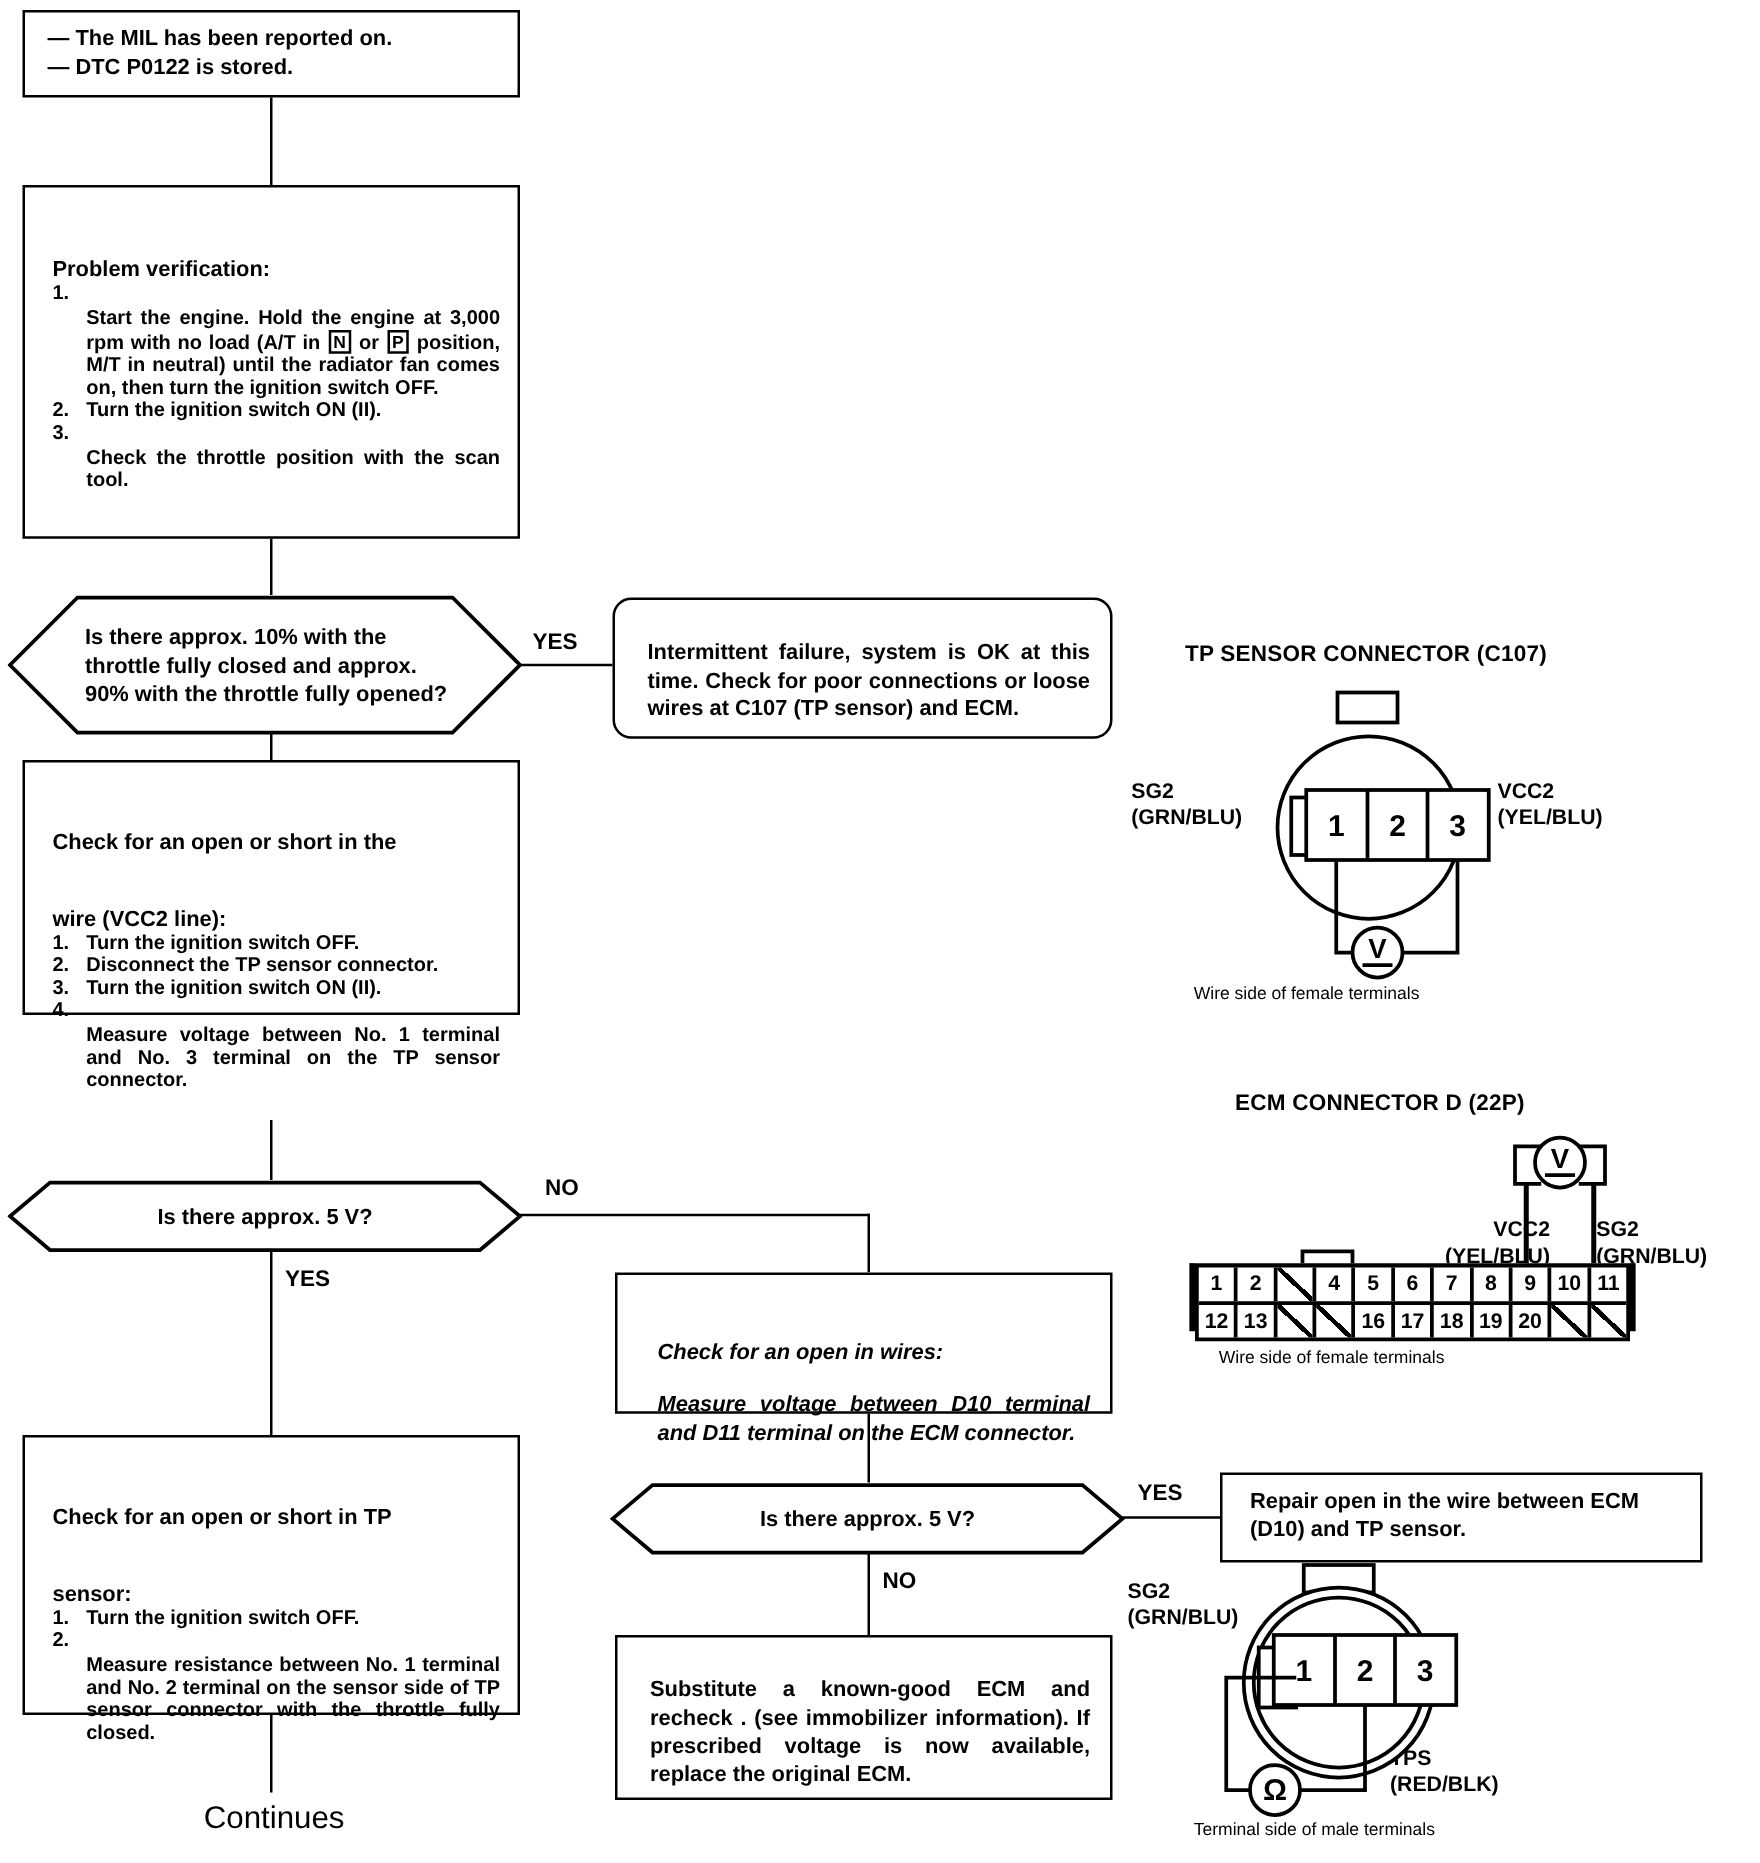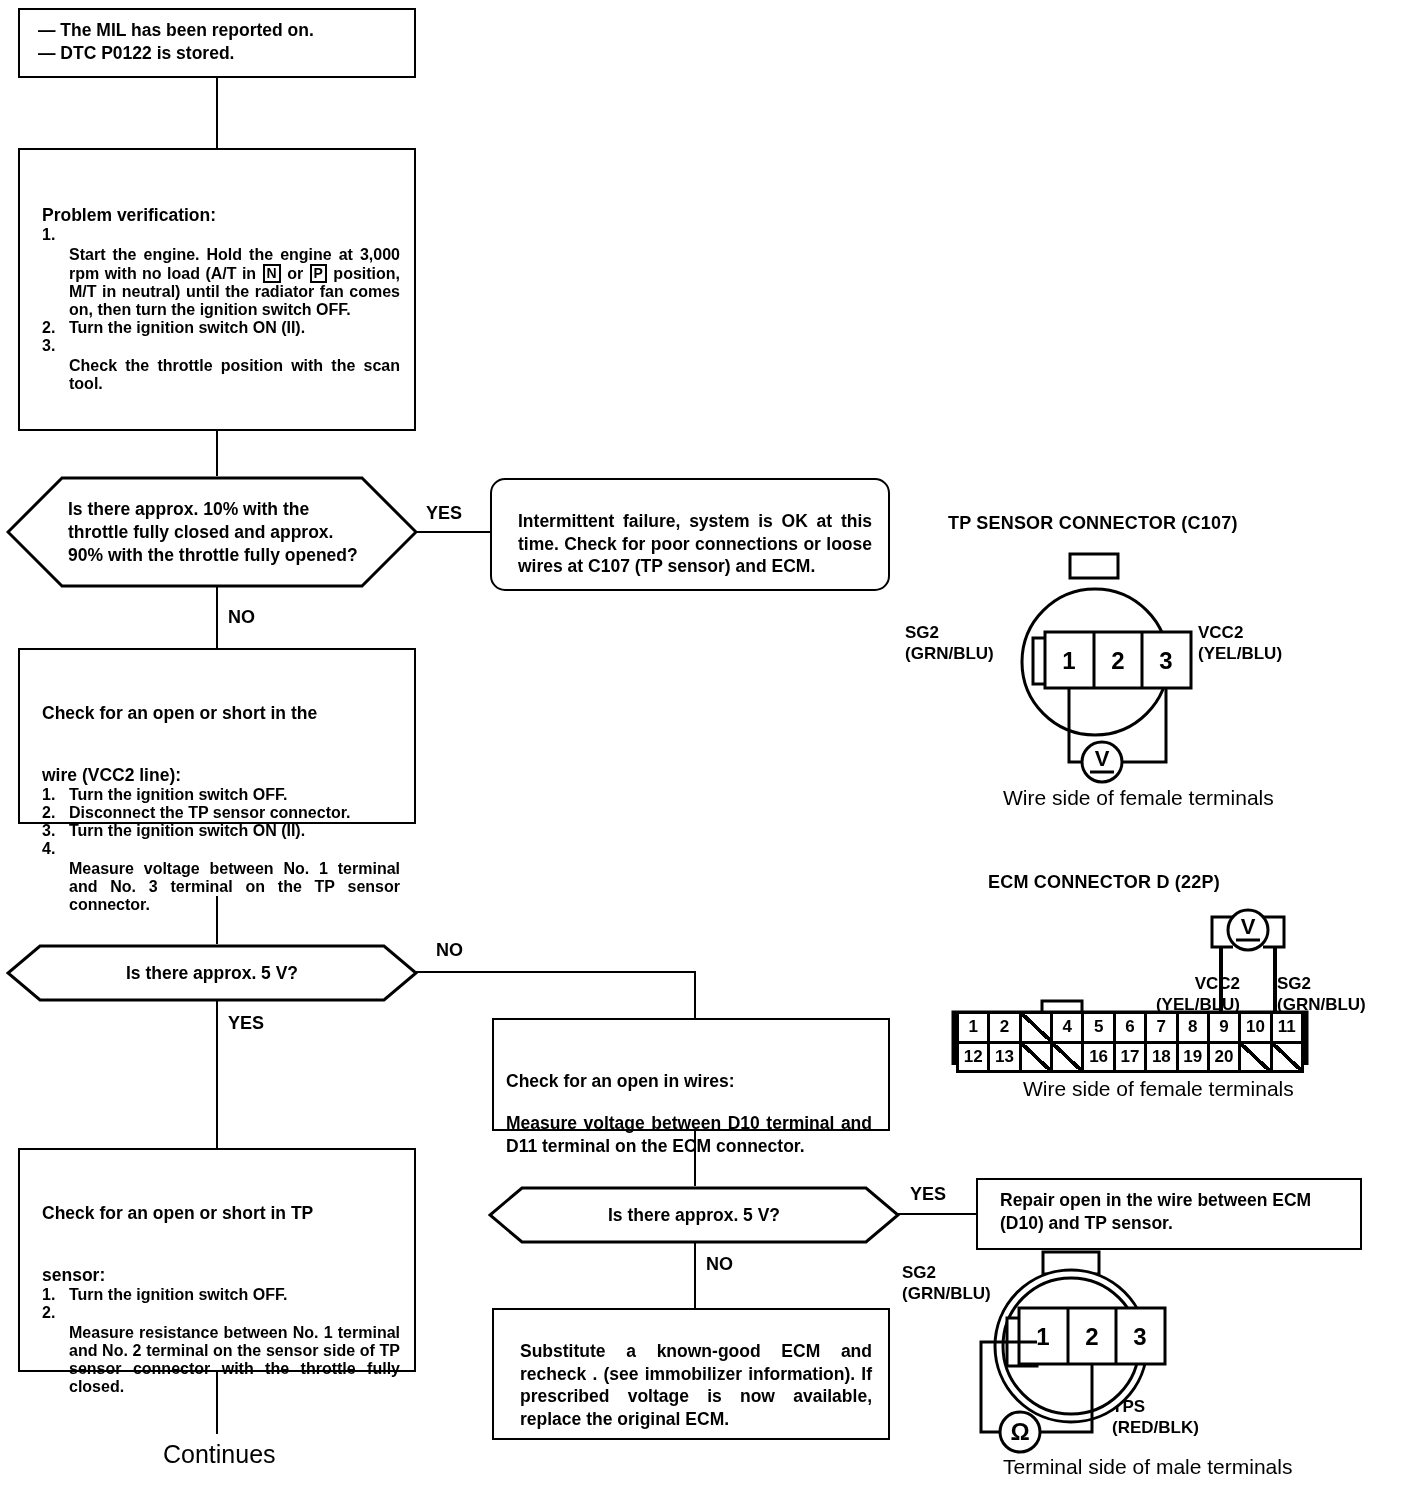--- a/index.html
+++ b/index.html
@@ -39,21 +39,21 @@
   .hex.narrow .hextext{justify-content:center;}
   .hex.narrow .hextext span{padding-left:0;}
 
   .lbl{position:absolute;font-size:18px;font-weight:bold;}
 
   .conn{position:absolute;background:#000;}
   .vline{width:2px;}
   .hline{height:2px;}
 
   .dtitle{position:absolute;font-size:18px;font-weight:bold;letter-spacing:.2px;}
-  .dcap{position:absolute;font-size:21px;font-weight:normal;margin-left:48px;}
+  .dcap{position:absolute;font-size:14px;font-weight:normal;}
   .dlbl{position:absolute;font-size:17px;font-weight:bold;line-height:21px;}
 
   .svgwrap{position:absolute;}
   .svgwrap svg{display:block;}
 
   .continues{position:absolute;font-size:25px;font-weight:normal;}
 </style>
 </head>
 <body>
 
@@ -135,21 +135,21 @@
       <polyline points="69,138 69,212 82,212" fill="none" stroke="#000" stroke-width="3"></polyline>
       <polyline points="166,138 166,212 122,212" fill="none" stroke="#000" stroke-width="3"></polyline>
 
       <circle cx="102" cy="212" r="20" fill="#fff" stroke="#000" stroke-width="3"></circle>
       <text x="102" y="216" font-family="Liberation Sans, sans-serif" font-size="22" font-weight="bold" text-anchor="middle">V</text>
       <line x1="90" y1="222" x2="114" y2="222" stroke="#000" stroke-width="3"></line>
     </svg>
   </div>
   <div class="dcap" style="left:955px;top:786px;">Wire side of female terminals</div>
 
-  <div class="box" style="left:18px;top:648px;width:398px;height:176px;">
+  <div class="box" style="left:18px;top:608px;width:398px;height:204px;">
     <div class="inner" style="padding:12px 14px 6px 22px;">
       <div class="ttl">Check for an open or short in the</div>
       <div class="ttl">wire (VCC2 line):</div>
       <div class="li">
         <div class="num">1.</div>
         <div class="txt">Turn the ignition switch OFF.</div>
       </div>
       <div class="li">
         <div class="num">2.</div>
         <div class="txt">Disconnect the TP sensor connector.</div>
@@ -231,21 +231,21 @@
         <span>Is there approx. 5 V?</span>
       </div>
   </div>
   <div class="conn hline" style="left:416px;top:971px;width:280px;"></div>
   <div class="conn vline" style="left:694px;top:971px;height:47px;"></div>
   <div class="lbl" style="left:436px;top:940px;">NO</div>
   <div class="conn vline" style="left:216px;top:1000px;height:148px;"></div>
   <div class="lbl" style="left:228px;top:1013px;">YES</div>
 
   <div class="box" style="left:492px;top:1018px;width:398px;height:113px;">
-    <div class="inner" style="padding:10px 16px 6px 12px;">
+    <div class="inner" style="padding:10px 16px 6px 32px;font-style:italic;">
       <div class="ttl">Check for an open in wires:</div>
       <div class="ln just">Measure voltage between D10 terminal and D11 terminal on the ECM connector.</div>
     </div>
   </div>
   <div class="conn vline" style="left:694px;top:1131px;height:55px;"></div>
 
   <div class="hex narrow" style="left:488px;top:1186px;width:412px;height:58px;">
     <svg width="412" height="58" viewBox="0 0 412 58">
       <polygon points="34,2 378,2 410,29 378,56 34,56 2,29" fill="#fff" stroke="#000" stroke-width="3"></polygon>
     </svg>

